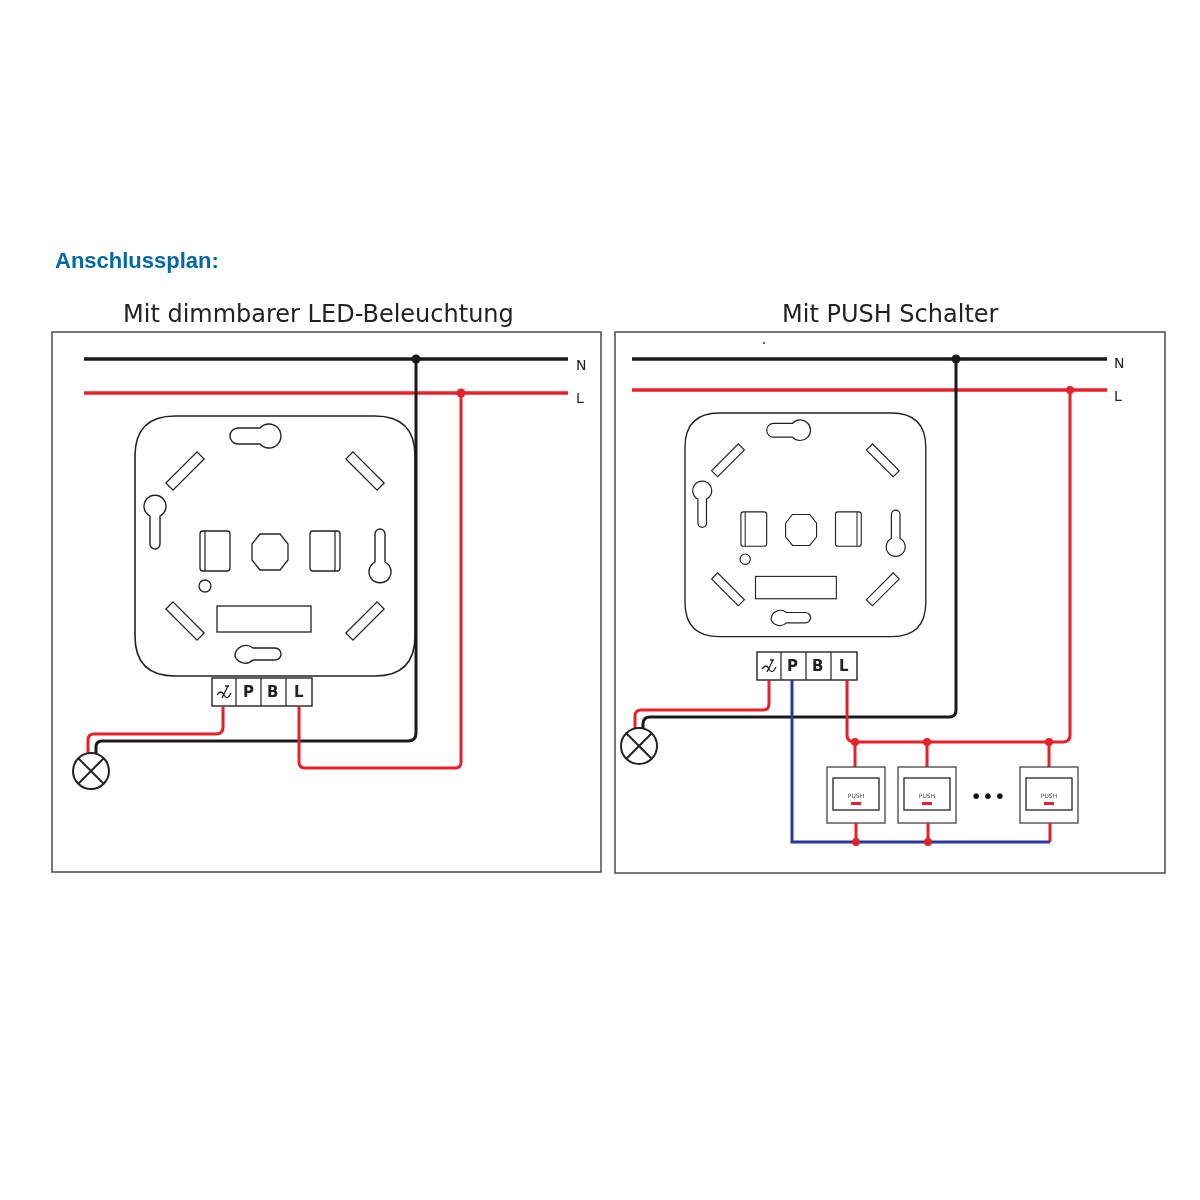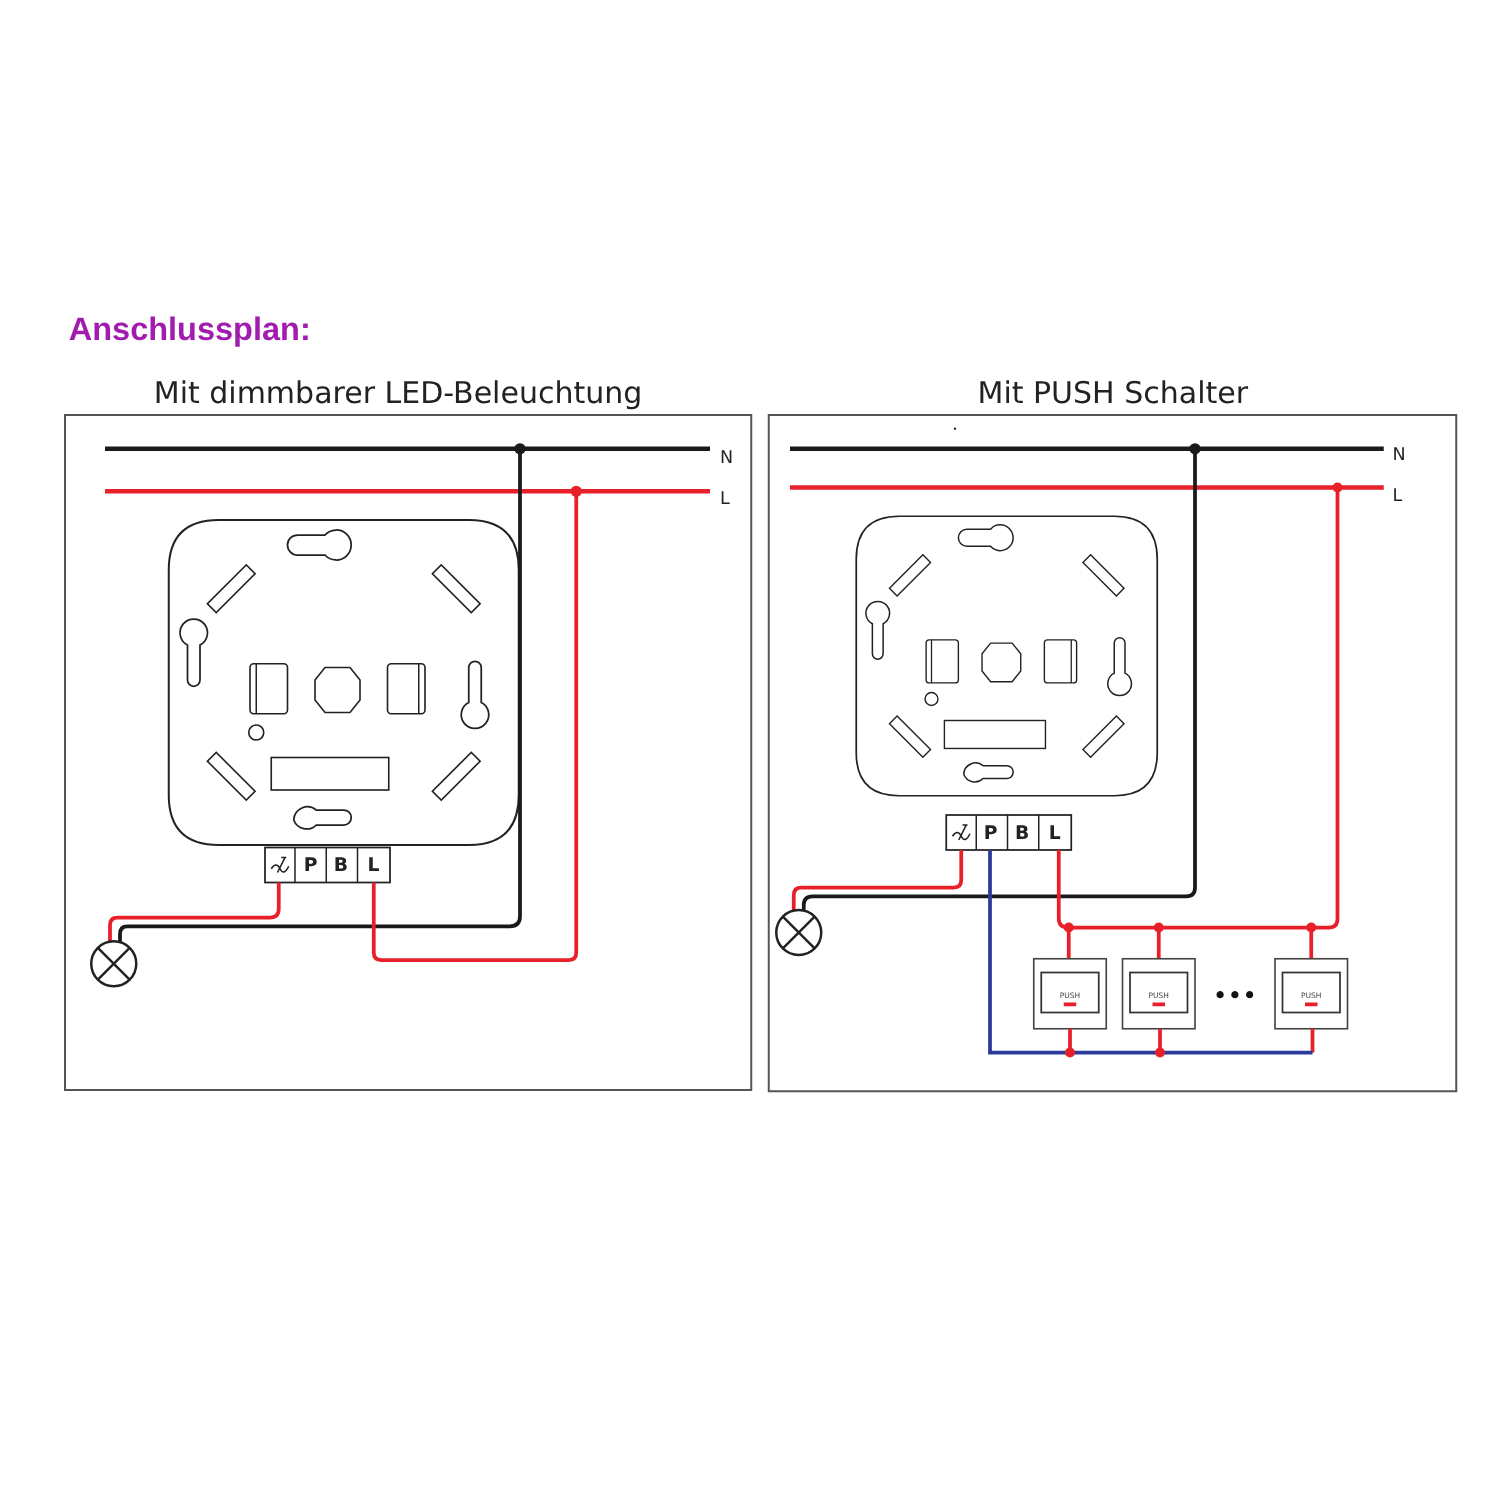--- a/index.html
+++ b/index.html
@@ -1,17 +1,17 @@
 <!DOCTYPE html>
 <html><head>
 <meta charset="utf-8">
 <style>
   html, body { margin: 0; padding: 0; background: #ffffff; }
   body { width: 1200px; height: 1200px; position: relative; overflow: hidden; font-family: "DejaVu Sans", sans-serif; }
-  .heading { position: absolute; left: 55px; top: 248px; font-family: "Liberation Sans", sans-serif; font-weight: bold; font-size: 26px; color: #a21caf; }
+  .heading { position: absolute; left: 55px; top: 248px; font-family: "Liberation Sans", sans-serif; font-weight: bold; font-size: 22px; color: #0369a1; }
   .subtitle { position: absolute; top: 300px; font-family: "DejaVu Sans", sans-serif; font-size: 24px; color: #222; white-space: nowrap; }
   .sub-left { left: 123px; }
   .sub-right { left: 782px; text-align: center; }
   svg.diagram { position: absolute; left: 0; top: 0; }
   .lbl { font-family: "DejaVu Sans", sans-serif; font-size: 14px; fill: #222; }
   .term { font-family: "DejaVu Sans", sans-serif; font-weight: bold; font-size: 15px; fill: #222; }
   .push { font-family: "DejaVu Sans", sans-serif; font-size: 6px; fill: #444; }
 </style>
 </head>
 <body>

